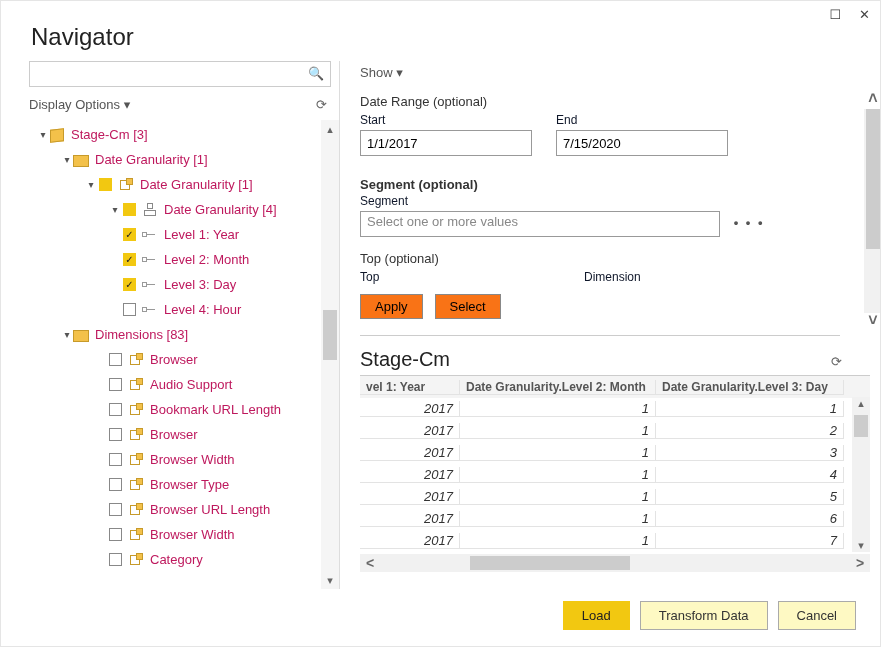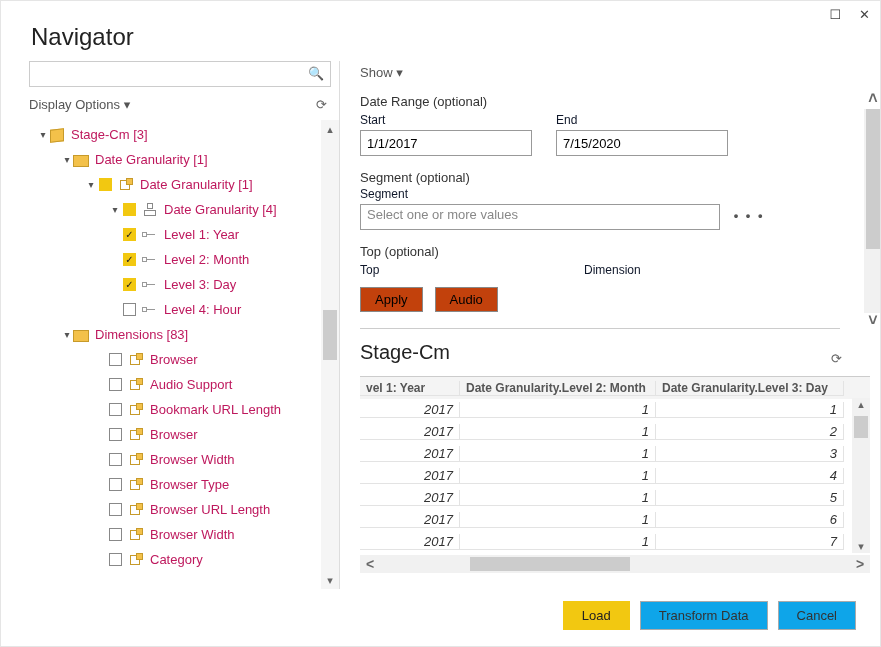--- a/index.html
+++ b/index.html
@@ -56,40 +56,40 @@
   .show-link { text-align:left; padding: 4px 24px 8px 0; color:#555; cursor:pointer; }
   .form-area { padding-right:30px; overflow:hidden; flex:0 0 auto; }
   .sec-title { color:#333; margin:6px 0 2px; }
   .sub-label { font-size:12px; color:#0f172a; margin:2px 0 3px; }
   .field-row { display:flex; gap:24px; }
   .field-col { flex:0 0 172px; }
   .tinput { width:100%; height:26px; border:1px solid #999; padding:2px 6px; font-size:13px;}
   .seg-input { width:360px; height:26px; border:1px solid #999; padding:2px 6px; color:#888; display:inline-block; vertical-align:middle;}
   .ellips { display:inline-block; margin-left:10px; font-weight:bold; letter-spacing:2px; cursor:pointer; color:#555;}
   .btn-row { display:flex; gap:12px; margin:10px 0 12px; border-bottom:1px solid #ccc; padding-bottom:16px;}
-  .btn-sm { border:1px solid #888; background:#c2410c; padding:4px 14px; cursor:pointer; font-size:13px;}
+  .btn-sm { border:1px solid #888; background:#f97316; padding:4px 14px; cursor:pointer; font-size:13px;}
   .preview-area { flex:1; display:flex; flex-direction:column; }
   .preview-title-row { display:flex; justify-content:space-between; align-items:center; padding-right:28px;}
-  .ptitle { font-size:20px; font-weight:300; color:#222; margin-bottom:12px;}
+  .ptitle { font-size:20px; font-weight:300; color:#222; margin-bottom:4px;}
   .grid { border-top:1px solid #ccc; }
   .grow { display:flex; height:22px; align-items:center; }
   .gcell { border-bottom:1px solid #e3e3e3; border-right:1px solid #e3e3e3; padding:0 6px; overflow:hidden; text-overflow:ellipsis; white-space:nowrap; }
   .gh { background:#f4f4f4; font-weight:600; color:#555; font-size:12px; }
   .c1{width:100px; text-align:right; font-style:italic;} .c2{width:196px; text-align:right; font-style:italic;} .c3{width:188px; text-align:right; font-style:italic;}
   .gh .c1,.gh .c2,.gh .c3{ text-align:left; font-style:normal;}
   .hscroll { height:18px; background:#f1f1f1; display:flex; align-items:center; position:relative; margin-top:2px;}
   .hscroll .arrow{ width:20px; text-align:center; color:#666; font-size:14px; font-weight:bold;}
   .hscroll .track{flex:1; position:relative; height:100%;}
   .hscroll .hthumb{position:absolute; left:90px; width:160px; top:2px; bottom:2px; background:#ccc;}
   .right-scroll { position:absolute; right:-2px; top:0; width:18px; display:flex; flex-direction:column;}
   .right-scroll .v{height:18px;text-align:center;color:#666;font-size:16px;font-weight:bold;line-height:16px;}
   .right-scroll .trk{flex:1;background:#f1f1f1;position:relative;}
   .right-scroll .rthumb{position:absolute;left:2px;right:2px;background:#ccc;}
   .footer { position:absolute; bottom:16px; right:24px; display:flex; gap:10px; }
-  .btn { border:1px solid #aaa; background:#0ea5e9; padding:6px 18px; cursor:pointer; font-size:13px; color:#333;}
+  .btn { border:1px solid #aaa; background:#fef9c3; padding:6px 18px; cursor:pointer; font-size:13px; color:#333;}
   .btn.primary { background:#f2c811; border-color:#f2c811; color:#222;}
 </style>
 </head>
 <body>
 
 <div class="titlebar">
   <span>☐</span>
   <span>✕</span>
 </div>
 
@@ -228,34 +228,34 @@
         <div class="field-col">
           <div class="sub-label">Start</div>
           <input class="tinput" value="1/1/2017" style="">
         </div>
         <div class="field-col">
           <div class="sub-label">End</div>
           <input class="tinput" value="7/15/2020" style="">
         </div>
       </div>
 
-      <div class="sec-title" style="margin-top:14px;">Segment (optional)</div>
+      <div class="sec-title" style="margin-top:21px;font-weight:bold;">Segment (optional)</div>
       <div class="sub-label">Segment</div>
       <span class="seg-input">Select one or more values</span>
       <span class="ellips">• • •</span>
 
       <div class="sec-title" style="margin-top:14px;">Top (optional)</div>
       <div class="field-row" style="height:16px;overflow:hidden;">
         <div style="flex:0 0 200px;" class="sub-label">Top</div>
         <div class="sub-label">Dimension</div>
       </div>
 
       <div class="btn-row">
         <button class="btn-sm">Apply</button>
-        <button class="btn-sm">Audio</button>
+        <button class="btn-sm">Select</button>
       </div>
     </div>
 
     <div class="preview-area">
       <div class="preview-title-row">
         <div class="ptitle">Stage-Cm</div>
         <span style="color:#666;cursor:pointer;">⟳</span>
       </div>
       <div style="position:relative;">
         <div class="grid">

